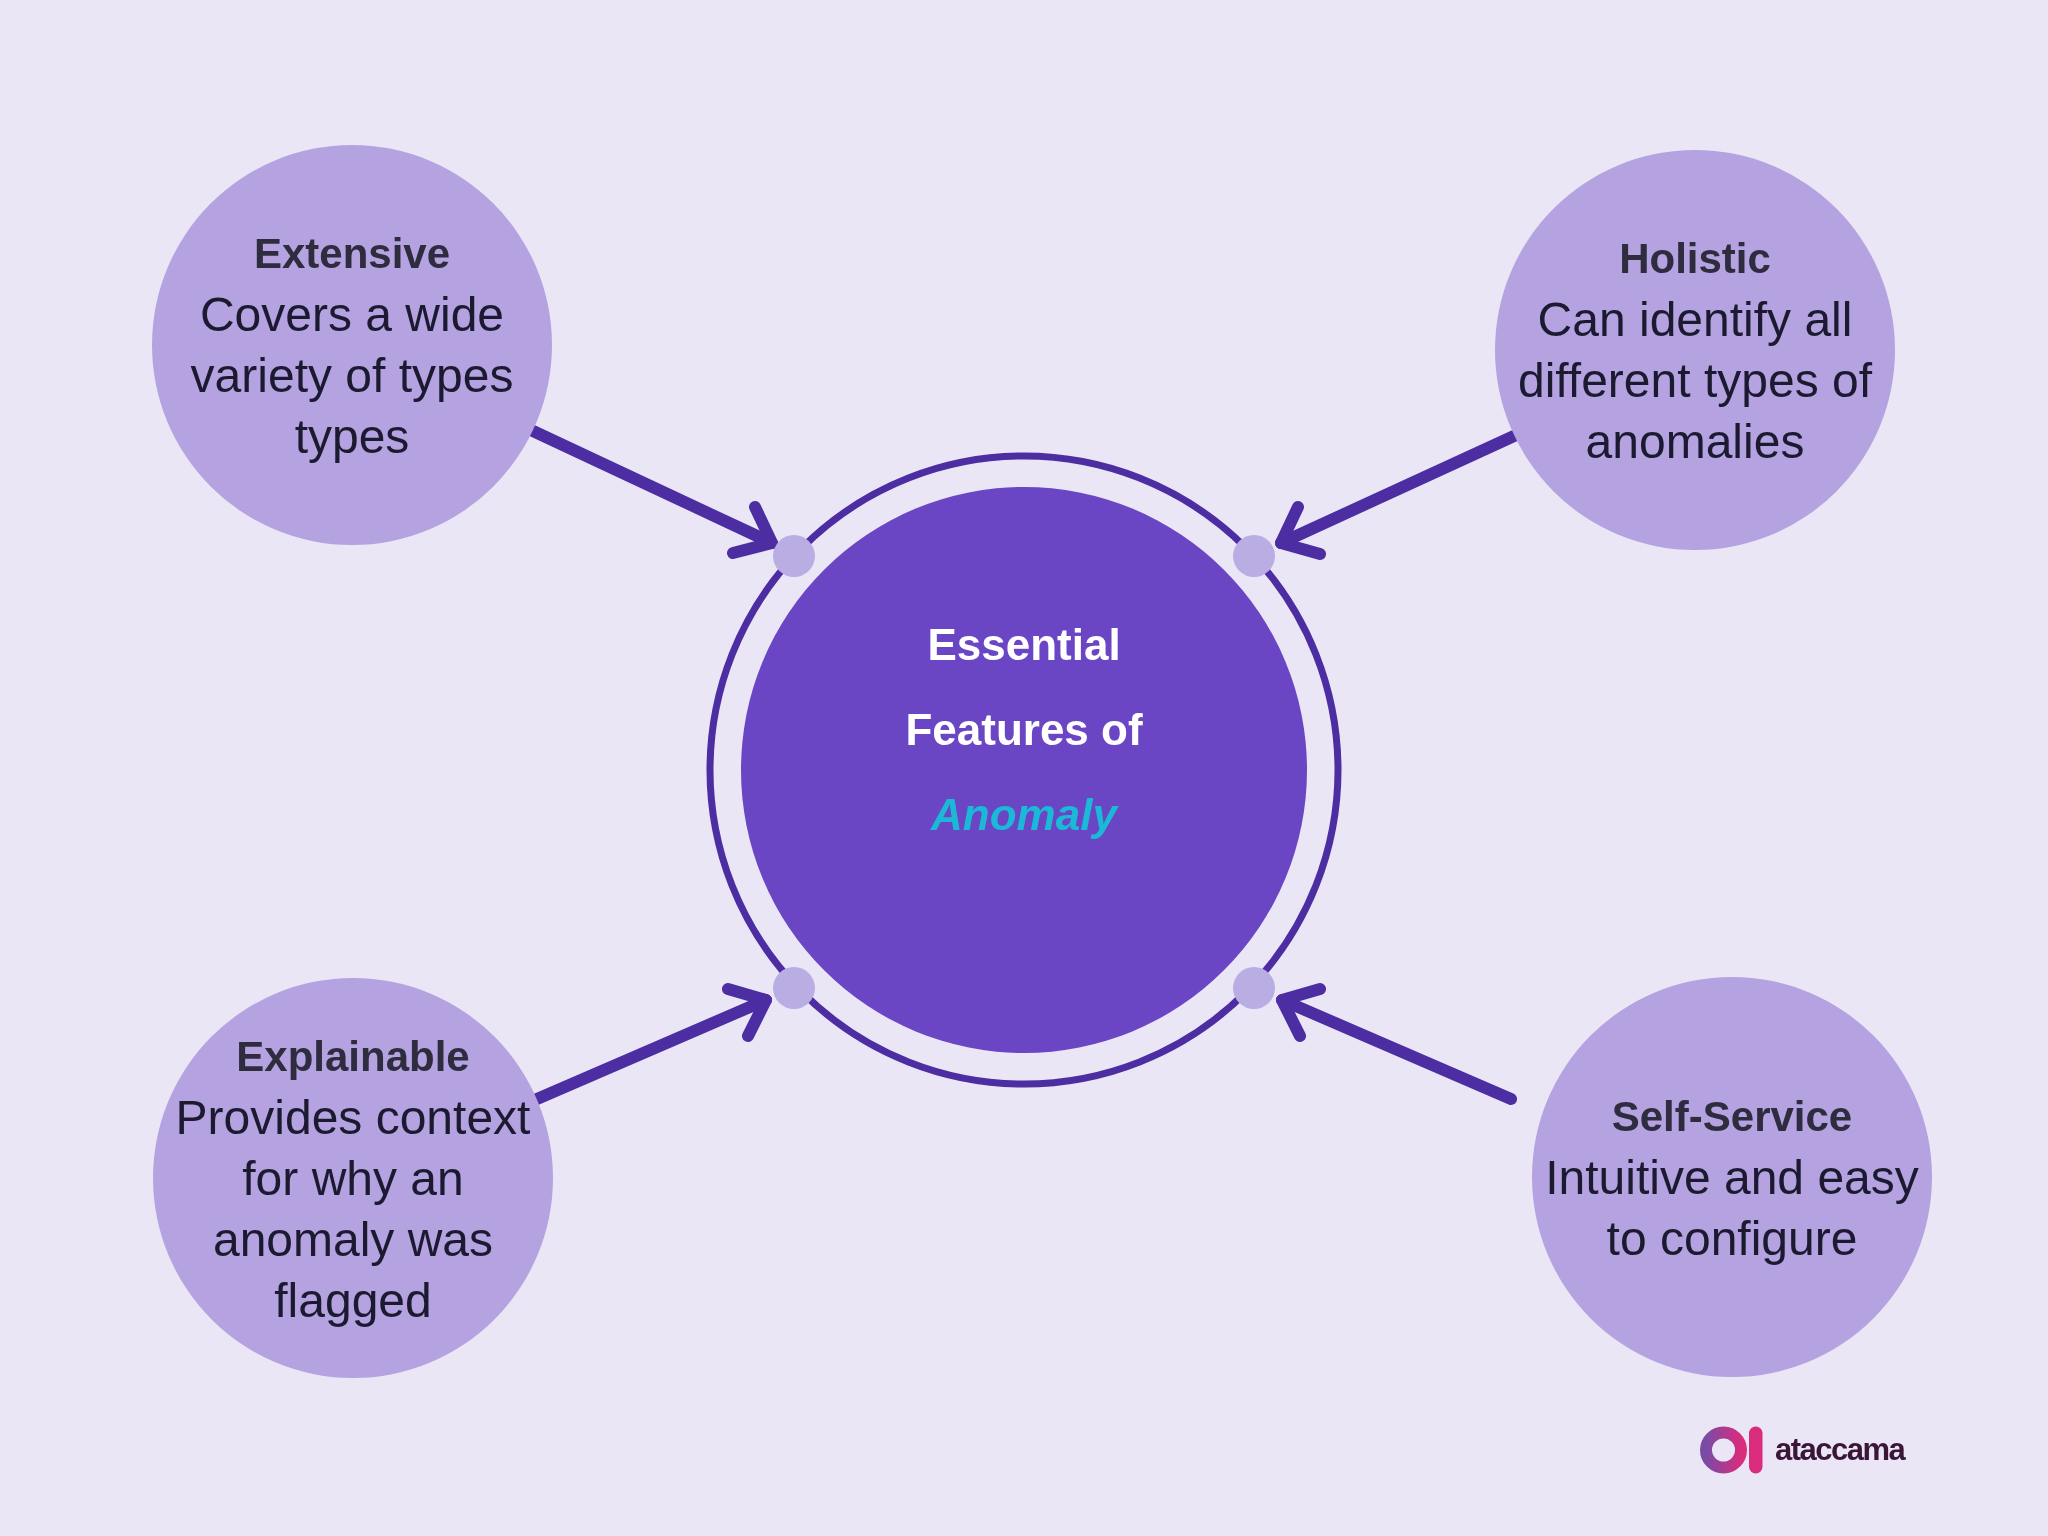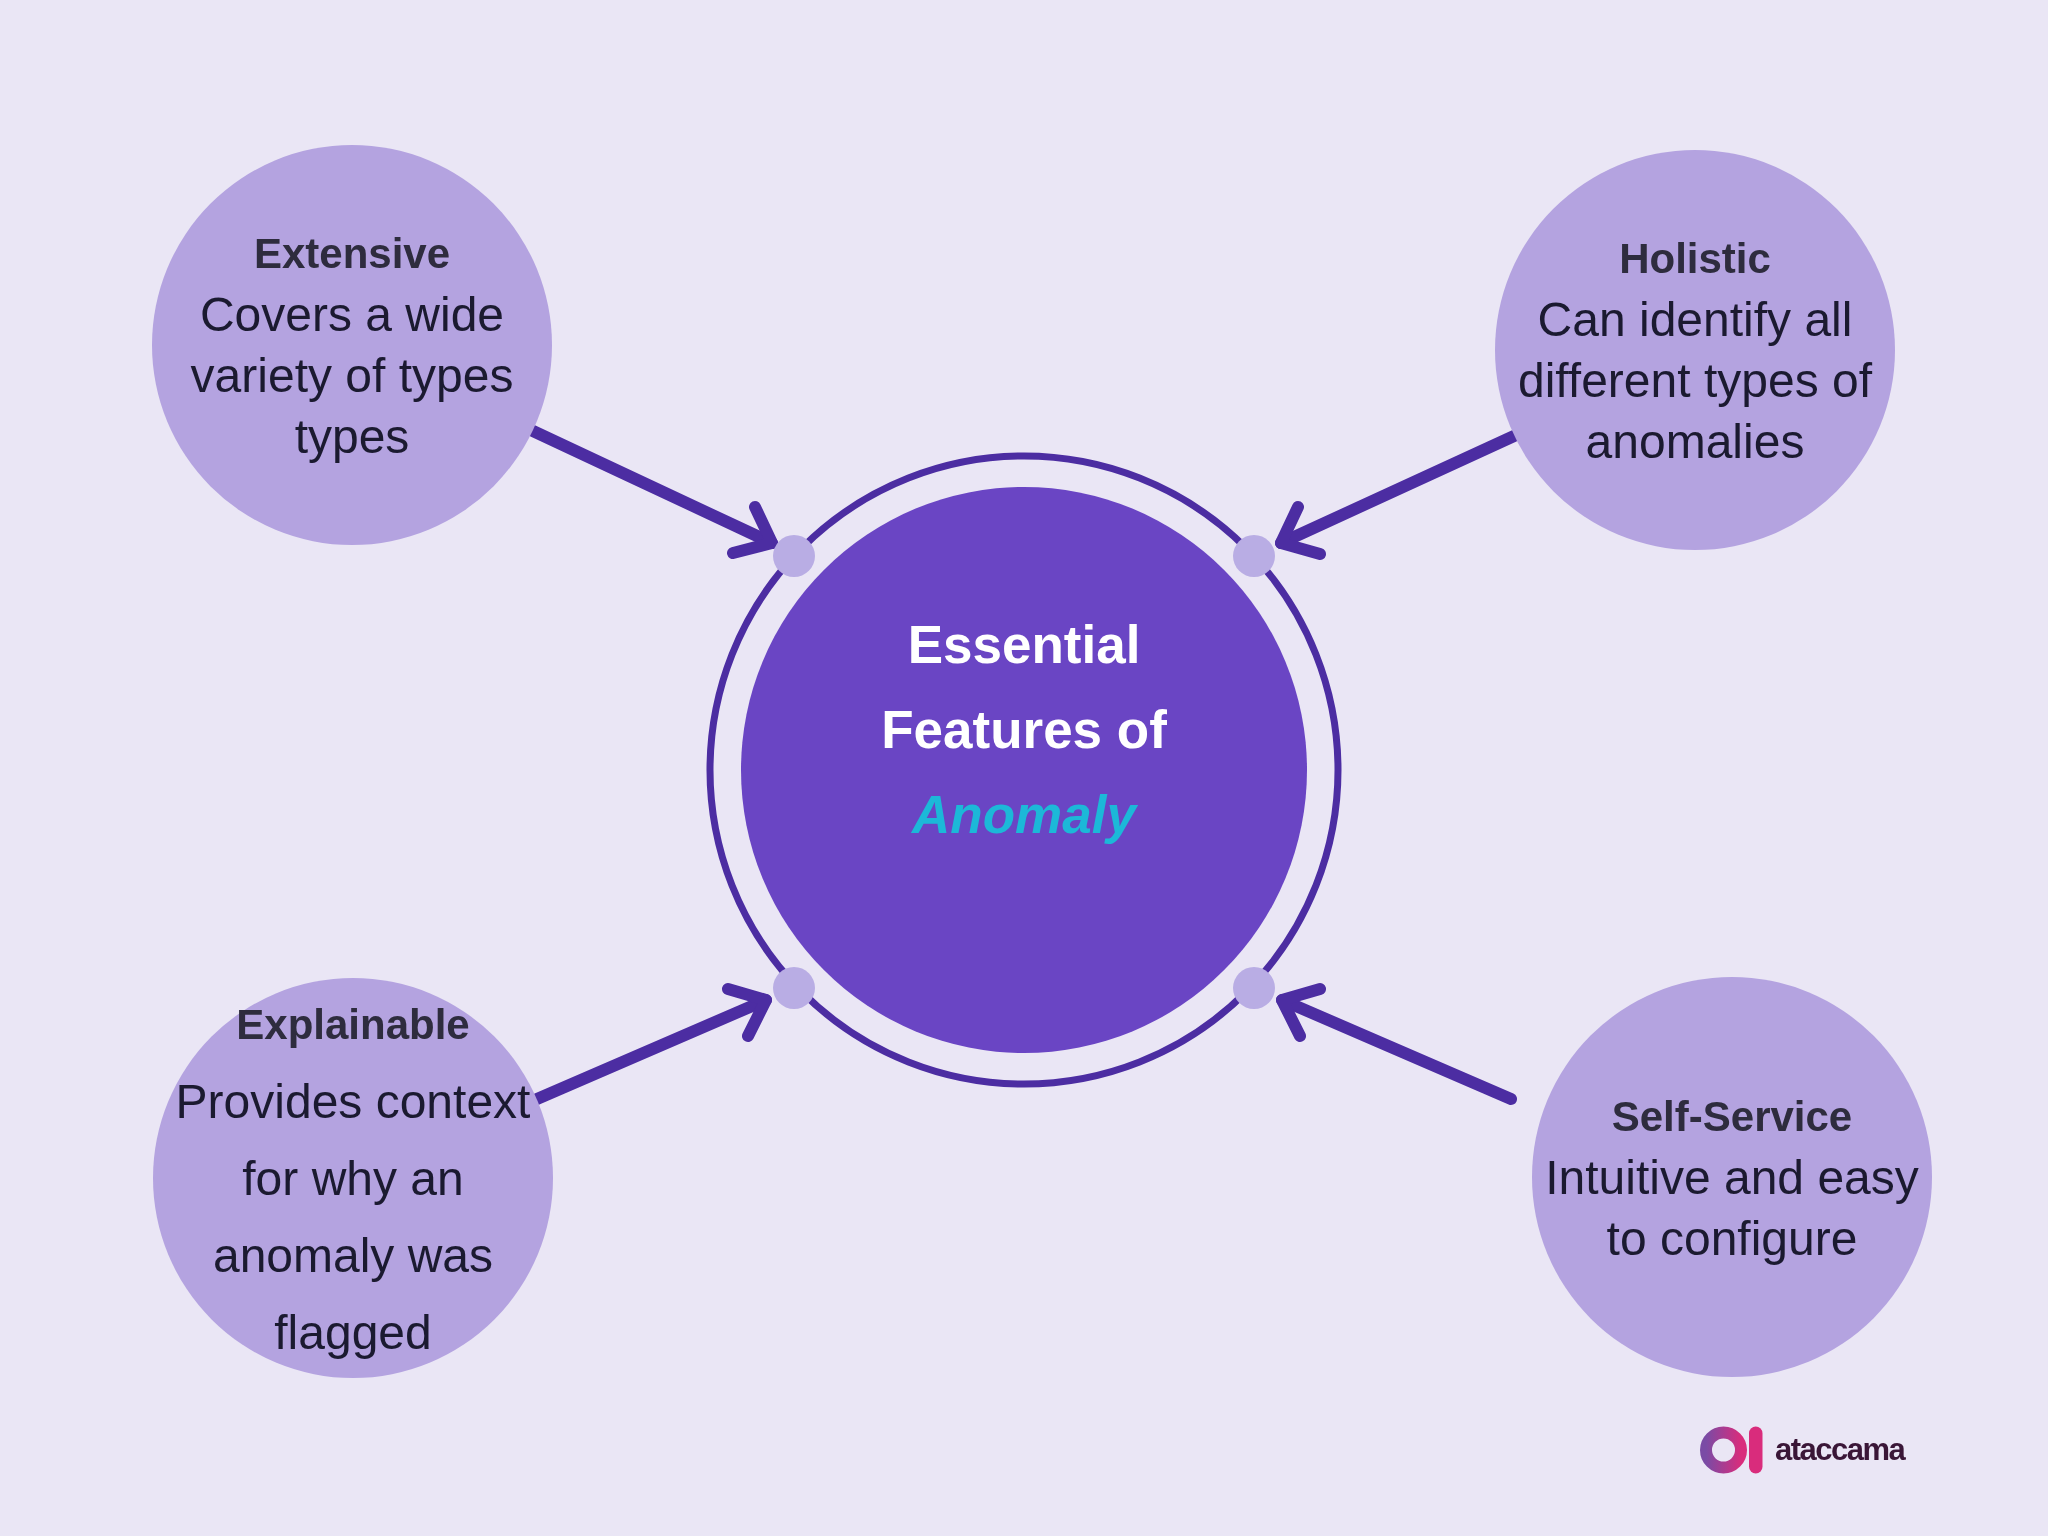--- a/index.html
+++ b/index.html
@@ -38,34 +38,34 @@
   .sat-line {
     font-weight: 400;
     font-size: 48px;
     line-height: 61px;
     color: var(--body-text, #1b1a30);
     white-space: nowrap;
   }
 
   .satellite.tl { left: 152px; top: 145px; text-align: center; }
   .satellite.tr { left: 1495px; top: 150px; }
-  .satellite.bl { left: 153px; top: 978px; gap: 16px; }
+  .satellite.bl { left: 153px; top: 978px; }
   .satellite.br { left: 1532px; top: 977px; align-items: center; }
 
   
   .center-label {
     position: absolute;
     left: 724px;
     top: 602px;
     width: 600px;
     text-align: center;
   }
   .center-line {
     font-weight: 700;
-    font-size: 53px;
+    font-size: 44px;
     line-height: 85px;
     white-space: nowrap;
   }
   .center-line.primary { color: var(--center-text-primary, #ffffff); }
   .center-line.accent  { color: var(--center-text-accent, #1cb8d8); font-style: italic; }
 
   
   .logo {
     position: absolute;
     left: 1700px;

